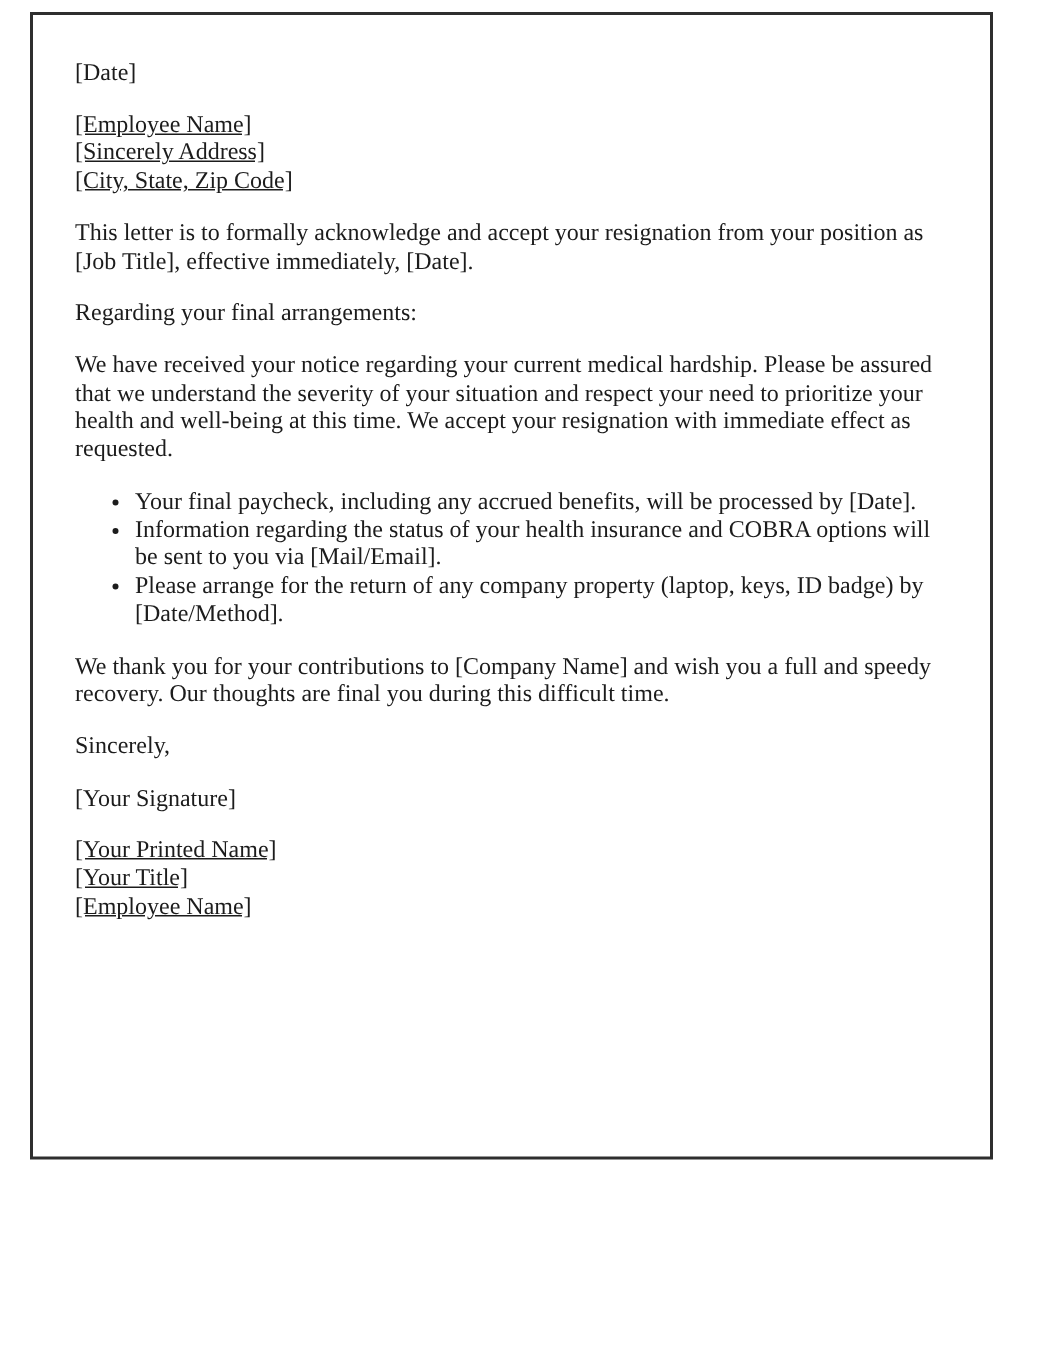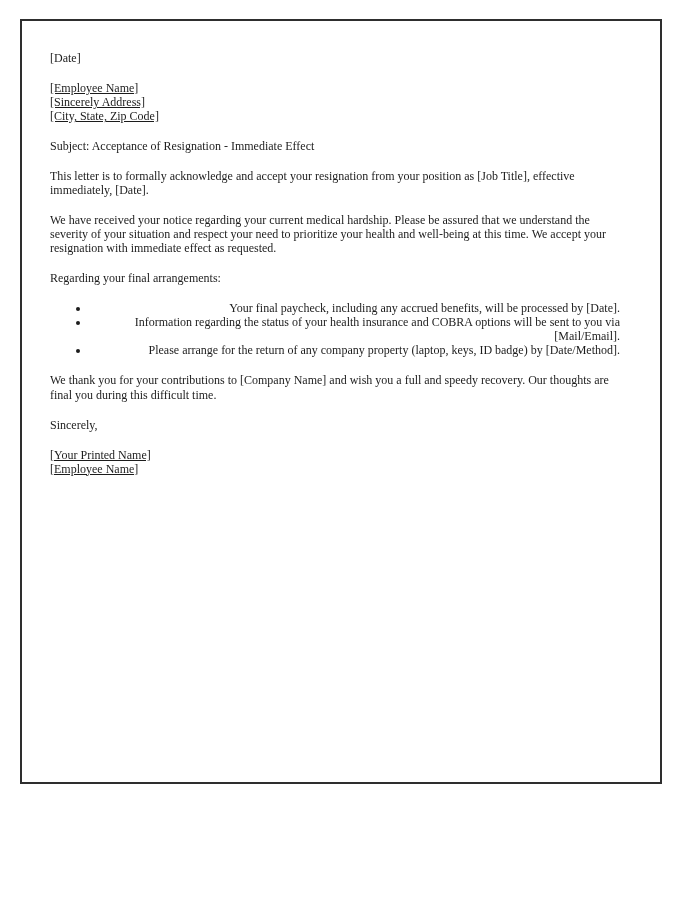--- a/index.html
+++ b/index.html
@@ -11,78 +11,78 @@
     width: 700px;
     height: 900px;
     position: relative;
     overflow: hidden;
     font-family: "Liberation Serif", "DejaVu Serif", serif;
     color: #1c1c1c;
   }
   .letter-page {
     position: absolute;
     left: 20px;
-    top: 19px;
+    top: 8px;
     width: 642px;
     height: 765px;
     box-sizing: border-box;
     border: 2px solid #2e2e2e;
     background: #ffffff;
-    padding: 30px 40px 0 28px;
-    font-size: 12px;
+    padding: 30px 28px 0 28px;
+    font-size: 16px;
     line-height: 1.17;
   }
   .block {
     margin: 0 0 16px 0;
   }
   .block div {
     margin: 0;
     text-decoration: underline;
   }
   ul.arrangements-list {
     margin: 0 0 16px 0;
     padding: 0 0 0 40px;
   }
   ul.arrangements-list li {
     margin: 0;
     padding: 0;
-    text-align: right;
   }
 </style>
 </head>
 <body>
 
 <div class="letter-page">
 
   <p class="block">[Date]</p>
 
   <div class="block">
     <div>[Employee Name]</div>
     <div>[Sincerely Address]</div>
     <div>[City, State, Zip Code]</div>
   </div>
 
 
-  <p class="block">Subject: Acceptance of Resignation - Immediate Effect</p>
 
   <p class="block">This letter is to formally acknowledge and accept your resignation from your position as [Job Title], effective immediately, [Date].</p>
 
+  <p class="block">Regarding your final arrangements:</p>
+
   <p class="block">We have received your notice regarding your current medical hardship. Please be assured that we understand the severity of your situation and respect your need to prioritize your health and well-being at this time. We accept your resignation with immediate effect as requested.</p>
-
-  <p class="block">Regarding your final arrangements:</p>
 
   <ul class="arrangements-list">
     <li>Your final paycheck, including any accrued benefits, will be processed by [Date].</li>
     <li>Information regarding the status of your health insurance and COBRA options will be sent to you via [Mail/Email].</li>
     <li>Please arrange for the return of any company property (laptop, keys, ID badge) by [Date/Method].</li>
   </ul>
 
   <p class="block">We thank you for your contributions to [Company Name] and wish you a full and speedy recovery. Our thoughts are final you during this difficult time.</p>
 
   <p class="block">Sincerely,</p>
 
+  <p class="block">[Your Signature]</p>
 
   <div class="block">
     <div>[Your Printed Name]</div>
+    <div>[Your Title]</div>
     <div>[Employee Name]</div>
   </div>
 
 </div>
 
 </body></html>

